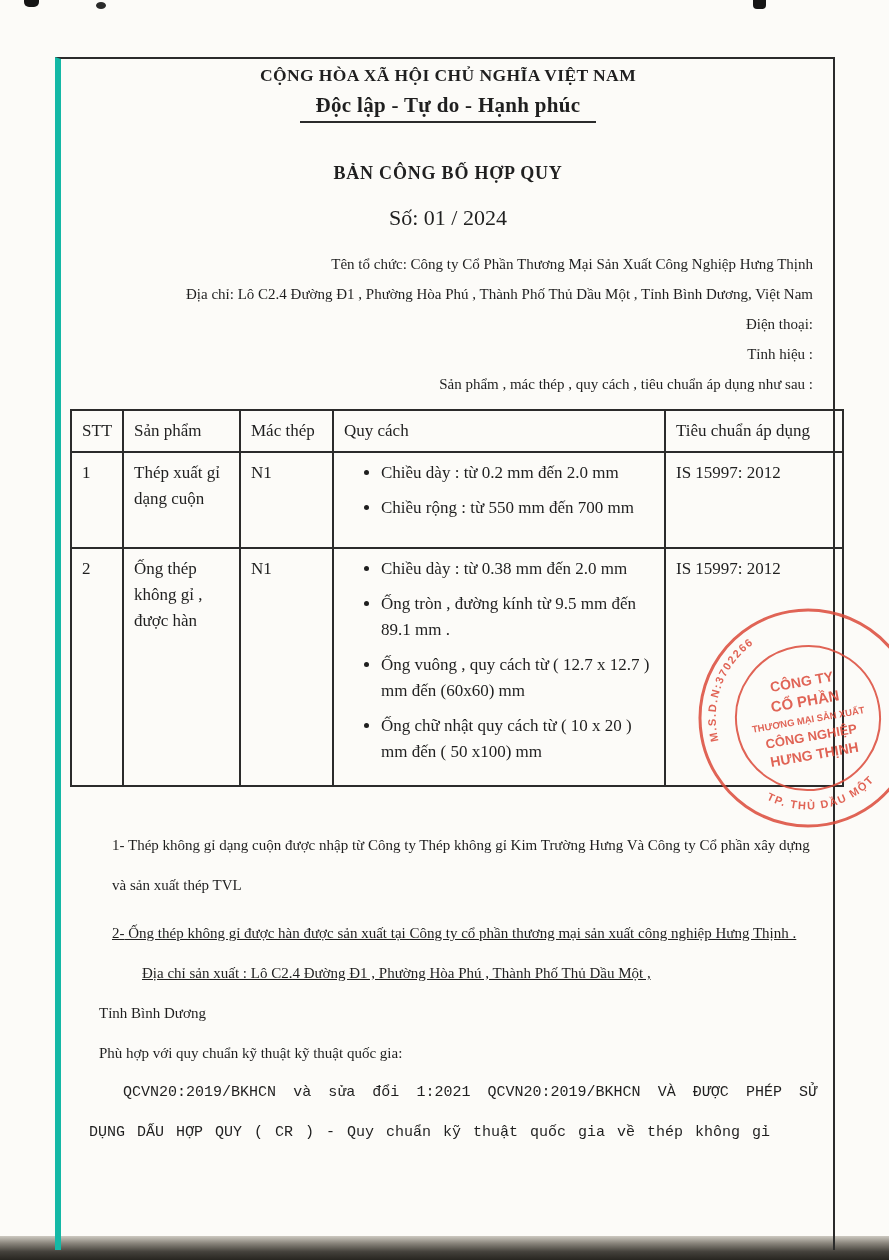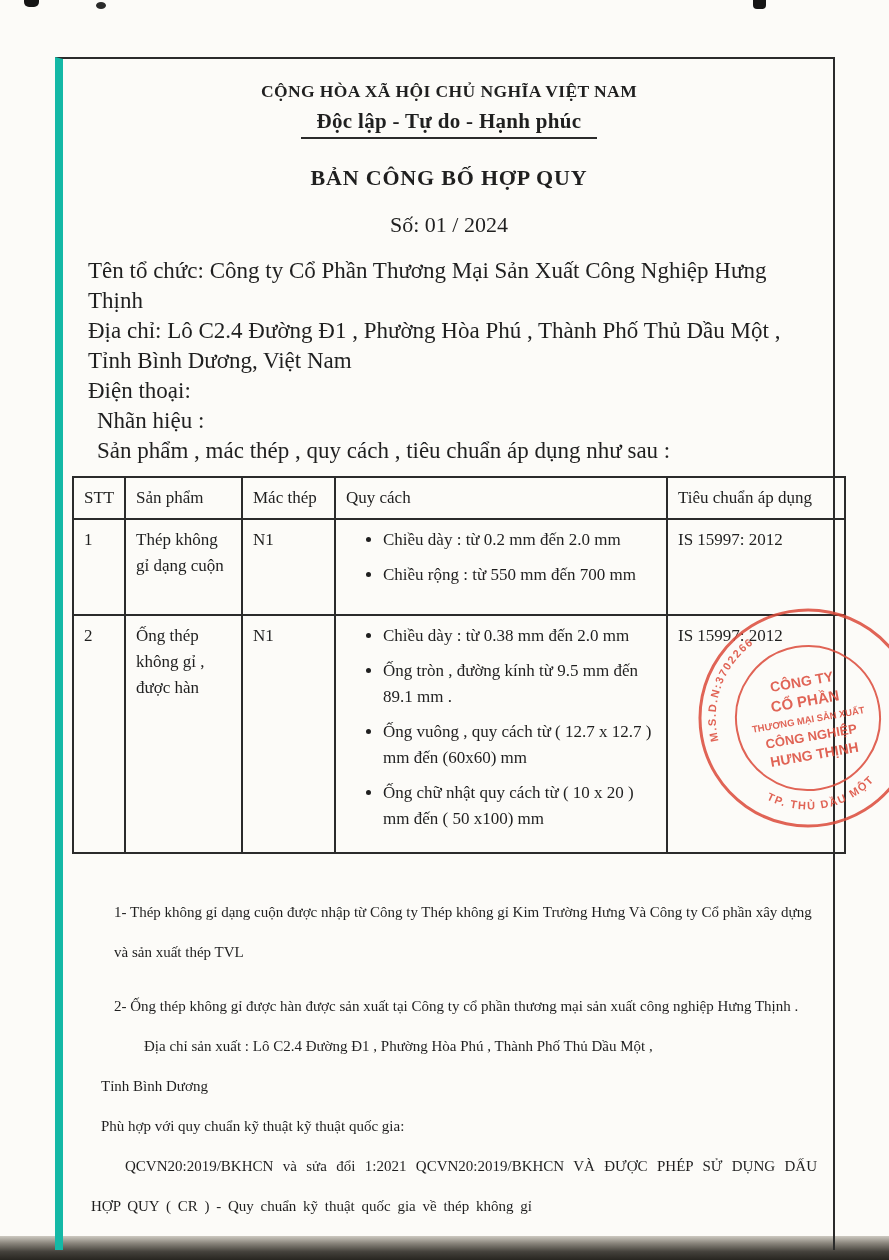--- a/index.html
+++ b/index.html
@@ -13,33 +13,33 @@
   .mark-1{left:24px;top:0;width:15px;height:7px;border-radius:0 0 5px 5px;}
   .mark-2{left:96px;top:2px;width:10px;height:7px;border-radius:50%;background:#2a2a2a;}
   .mark-3{left:753px;top:0;width:13px;height:9px;border-radius:0 0 4px 4px;}
   .scan-bottom{
     position:absolute;left:0;right:0;bottom:0;height:24px;
     background:linear-gradient(180deg,#cdc9c1 0%,#8a857c 30%,#45423c 65%,#272520 100%);
   }
   
   .frame{
     position:absolute;left:55px;top:57px;width:780px;bottom:10px;
-    border-top:2px solid #2b2b2b;border-left:8px solid #14b8a6;border-right:2px solid #2b2b2b;
-    box-sizing:border-box;padding:18px 6px 0 8px;
+    border-top:2px solid #2b2b2b;border-left:6px solid #14b8a6;border-right:2px solid #2b2b2b;
+    box-sizing:border-box;padding:2px 6px 0 8px;
   }
   .center{text-align:center;}
   .nat-header{font-weight:bold;font-size:17.5px;letter-spacing:.4px;margin-top:4px;}
   .motto-wrap{margin-top:6px;}
   .motto{
     display:inline-block;font-weight:bold;font-size:21px;letter-spacing:.3px;
     border-bottom:2px solid #2b2b2b;padding:1px 16px 3px 16px;
   }
-  .doc-title{font-weight:bold;font-size:22px;letter-spacing:.8px;margin-top:26px;}
+  .doc-title{font-weight:bold;font-size:18px;letter-spacing:.8px;margin-top:40px;}
   .doc-number{font-size:22px;margin-top:21px;}
-  .info{margin:18px 14px 0 17px;font-size:23px;line-height:30px;}
+  .info{margin:18px 14px 0 17px;font-size:15px;line-height:30px;text-align:right;}
   .info .indent{padding-left:9px;}
   .bold{font-weight:bold;}
   
   table.spec{
     border-collapse:collapse;margin:10px 0 0 1px;width:772px;table-layout:fixed;
     font-size:17px;
   }
   table.spec th,table.spec td{
     border:2px solid #2b2b2b;vertical-align:top;padding:7px 10px;
     line-height:26px;font-weight:normal;text-align:left;box-sizing:border-box;
@@ -47,23 +47,23 @@
   table.spec th{height:38px;}
   td.c,th.c{text-align:center;}
   td.h1{height:96px;}
   td.h2{height:238px;}
   ul.qc{margin:0;padding:0 0 0 26px;list-style:disc;}
   ul.qc li{margin-bottom:9px;margin-left:11px;}
   td.just{text-align:justify;}
   
   .notes{margin:38px 8px 0 20px;font-size:15px;line-height:40px;}
   .note-1{margin-left:23px;}
-  .note-2{margin-left:23px;padding-left:30px;text-indent:-30px;margin-top:14px;}
+  .note-2{margin-left:23px;padding-left:30px;text-indent:-30px;margin-top:8px;text-decoration:underline;}
   .note-plain{margin-left:10px;}
-  .note-final{margin:0 2px 0 0;text-align:justify;text-indent:34px;word-spacing:3px;}
+  .note-final{margin:0 2px 0 0;text-align:justify;text-indent:34px;word-spacing:3px;font-family:Liberation Mono, monospace;}
   
   .stamp{
     position:absolute;left:690px;top:600px;width:236px;height:236px;
     transform:rotate(-10deg);opacity:.85;pointer-events:none;
   }
   .stamp text{font-family:"Liberation Sans","DejaVu Sans",sans-serif;fill:#dc4a3a;}
 </style>
 </head>
 <body>
 
@@ -81,21 +81,21 @@
       <span class="motto">Độc lập - Tự do - Hạnh phúc</span>
     </div>
 
     <div class="center doc-title">BẢN CÔNG BỐ HỢP QUY</div>
     <div class="center doc-number">Số: 01 / 2024</div>
 
     <div class="info">
       <div>Tên tổ chức: Công ty Cổ Phần Thương Mại Sản Xuất Công Nghiệp Hưng Thịnh</div>
       <div>Địa chỉ: Lô C2.4 Đường Đ1 , Phường Hòa Phú , Thành Phố Thủ Dầu Một , Tỉnh Bình Dương, Việt Nam</div>
       <div>Điện thoại:</div>
-      <div class="indent">Nhãn hiệu :</div>
+      <div class="indent">Tỉnh hiệu :</div>
       <div class="indent">Sản phẩm , mác thép , quy cách , tiêu chuẩn áp dụng như sau :</div>
     </div>
 
     <table class="spec">
       <colgroup>
         <col style="width:52px">
           <col style="width:117px">
           <col style="width:93px">
           <col style="width:332px">
           <col style="width:178px">
@@ -105,21 +105,21 @@
           <th class="c">STT</th>
           <th>Sản phẩm</th>
           <th>Mác thép</th>
           <th>Quy cách</th>
           <th>Tiêu chuẩn áp dụng</th>
         </tr>
       </thead>
       <tbody>
         <tr>
           <td class="c h1">1</td>
-          <td class="just h1">Thép không gỉ dạng cuộn</td>
+          <td class="just h1">Thép xuất gỉ dạng cuộn</td>
           <td class="c h1">N1</td>
           <td class="h1">
             <ul class="qc">
               <li>Chiều dày : từ 0.2 mm đến 2.0 mm</li>
               <li>Chiều rộng : từ 550 mm đến 700 mm</li>
             </ul>
           </td>
           <td class="h1">IS 15997: 2012</td>
         </tr>
         <tr>

